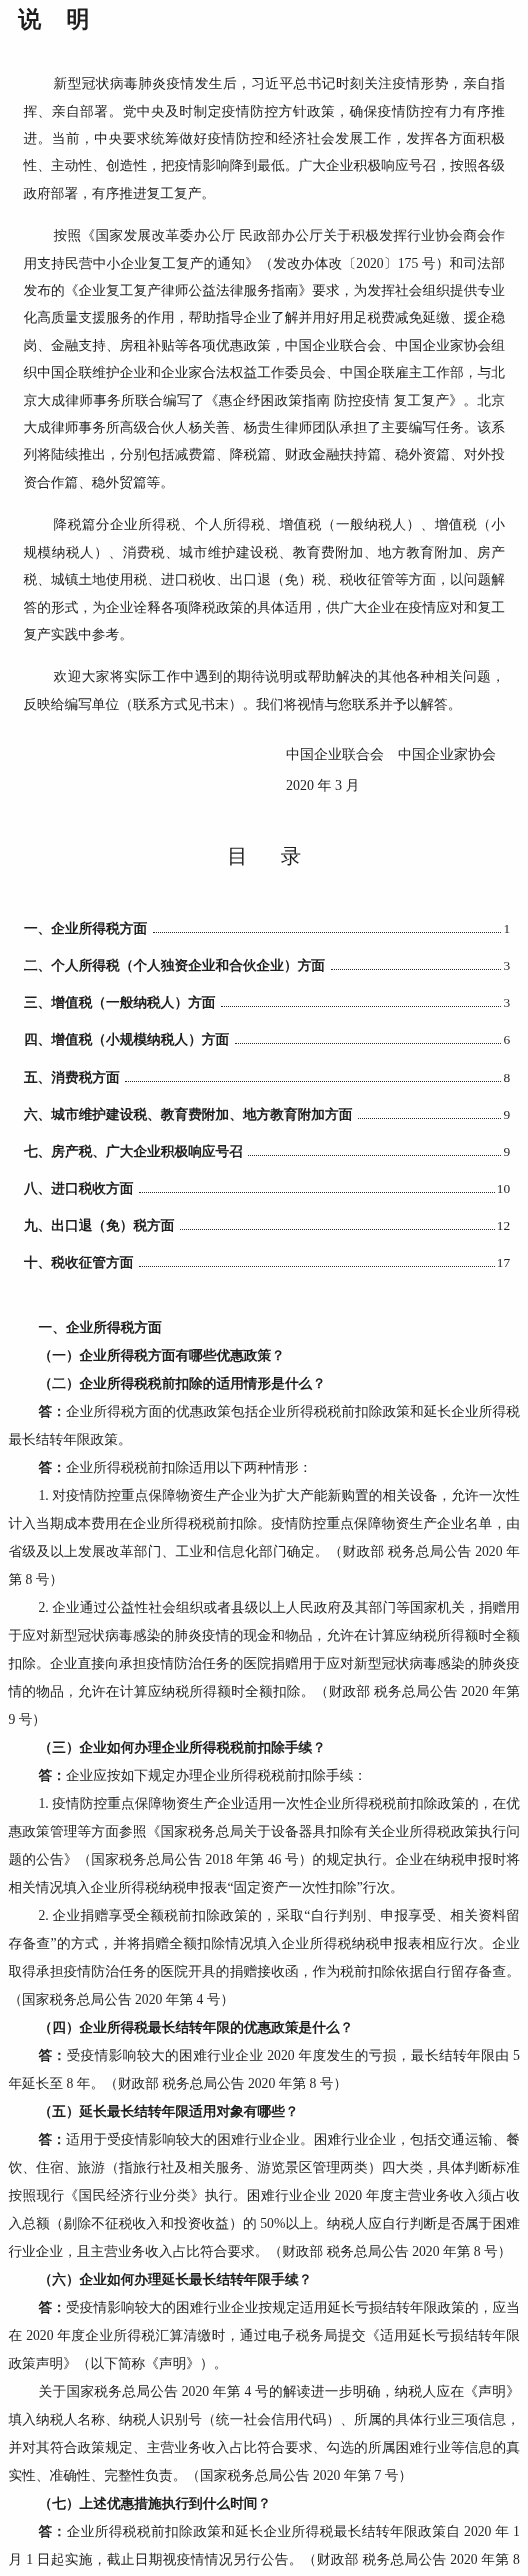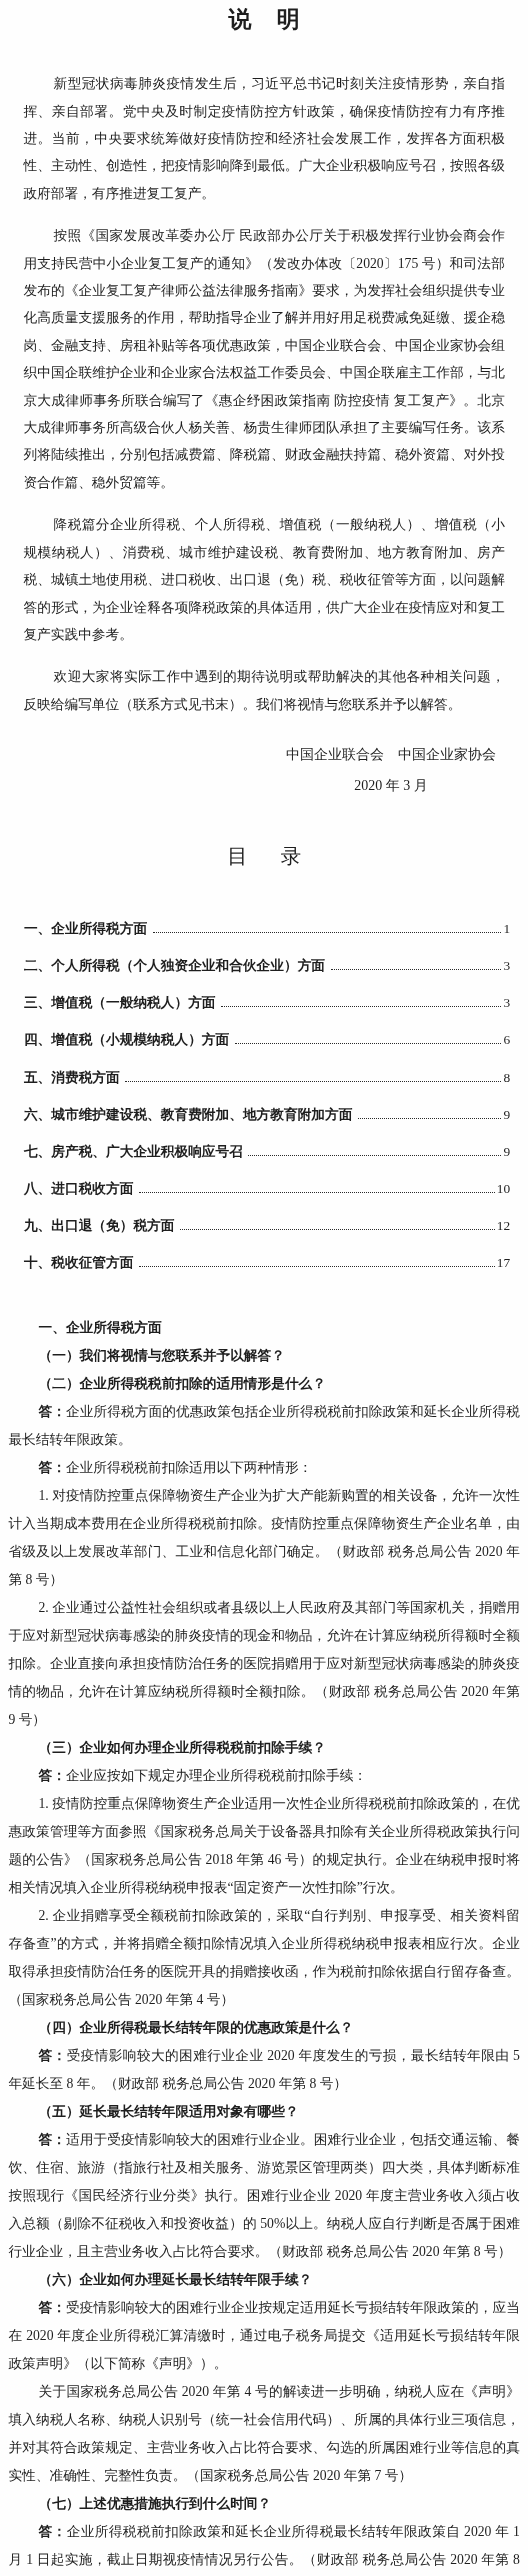--- a/index.html
+++ b/index.html
@@ -9,37 +9,37 @@
     height: 2576px;
     box-sizing: border-box;
     padding: 4.2px 9.1px 0 8.4px;
     background: #fefefe;
     color: #1e1e1e;
     font-family: "Liberation Serif", "DejaVu Serif", serif;
     overflow: hidden;
   }
   .doc-title {
     margin: 0 0 35px 0;
-    text-align: center;
+    text-align: left;
     font-size: 23px;
     font-weight: 700;
     letter-spacing: 9.8px;
     text-indent: 9.8px;
   }
   .para {
     margin: 15px;
     font-size: 13.7px;
     line-height: 27.4px;
     text-align: justify;
     text-indent: 2.2em;
   }
   .signature {
     width: max-content;
     margin: 21px 24px 0 auto;
-    text-align: center;
+    text-align: left;
     font-size: 14px;
     line-height: 31px;
   }
   .toc-title {
     margin: 41px 0 45px 0;
     text-align: center;
     font-size: 20.4px;
     font-weight: 400;
     letter-spacing: 14px;
     text-indent: 14px;
@@ -157,21 +157,21 @@
         <span class="toc-label">十、税收征管方面</span>
         <span class="toc-dots"></span>
         <span class="toc-page">17</span>
       </div>
     </div>
 
   <div class="doc-body">
 
       <p class="blk t-section"><b class="blk-prefix"></b><span class="blk-text">一、企业所得税方面</span></p>
 
-      <p class="blk t-question"><b class="blk-prefix"></b><span class="blk-text">（一）我们将视情与您联系并予以解答？</span></p>
+      <p class="blk t-question"><b class="blk-prefix"></b><span class="blk-text">（一）企业所得税方面有哪些优惠政策？</span></p>
 
       <p class="blk t-question"><b class="blk-prefix"></b><span class="blk-text">（二）企业所得税税前扣除的适用情形是什么？</span></p>
 
       <p class="blk t-answer"><b class="blk-prefix">答：</b><span class="blk-text">企业所得税方面的优惠政策包括企业所得税税前扣除政策和延长企业所得税最长结转年限政策。</span></p>
 
       <p class="blk t-answer"><b class="blk-prefix">答：</b><span class="blk-text">企业所得税税前扣除适用以下两种情形：</span></p>
 
       <p class="blk t-para"><b class="blk-prefix"></b><span class="blk-text">1. 对疫情防控重点保障物资生产企业为扩大产能新购置的相关设备，允许一次性计入当期成本费用在企业所得税税前扣除。疫情防控重点保障物资生产企业名单，由省级及以上发展改革部门、工业和信息化部门确定。（财政部 税务总局公告 2020 年第 8 号）</span></p>
 
       <p class="blk t-para"><b class="blk-prefix"></b><span class="blk-text">2. 企业通过公益性社会组织或者县级以上人民政府及其部门等国家机关，捐赠用于应对新型冠状病毒感染的肺炎疫情的现金和物品，允许在计算应纳税所得额时全额扣除。企业直接向承担疫情防治任务的医院捐赠用于应对新型冠状病毒感染的肺炎疫情的物品，允许在计算应纳税所得额时全额扣除。（财政部 税务总局公告 2020 年第 9 号）</span></p>

